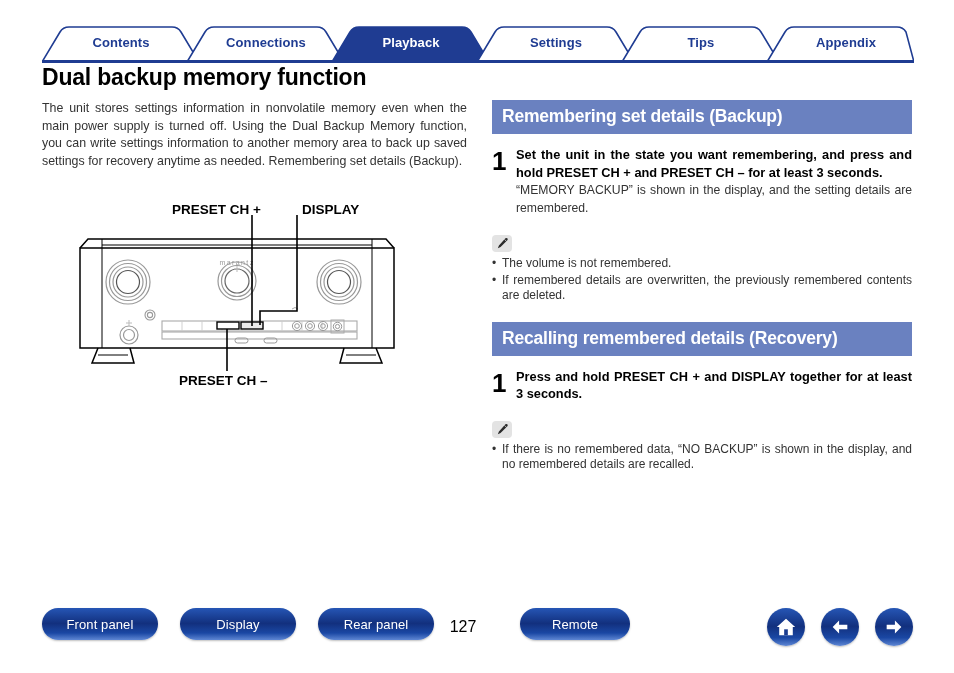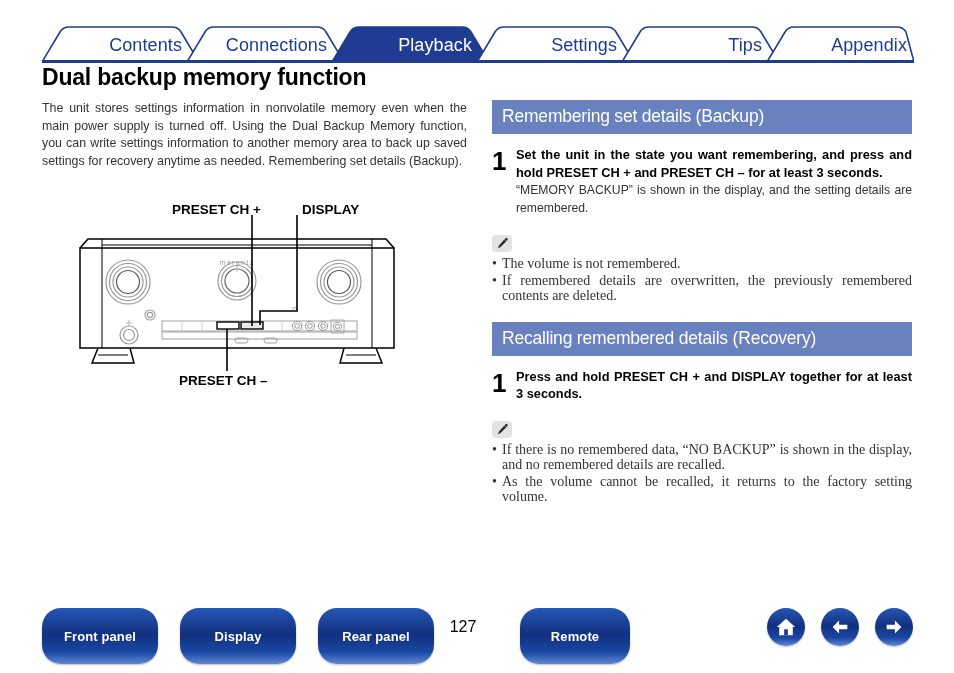--- a/index.html
+++ b/index.html
@@ -21,23 +21,23 @@
     position: absolute;
     left: 42px;
     top: 26px;
     width: 872px;
     height: 36px;
   }
   #tabbar .tabs-svg { position: absolute; left: 0; top: 0; }
   #tabbar .tab-label {
     position: absolute;
     top: 9px;
-    text-align: right;
-    font-size: 18px;
-    font-weight: normal;
+    text-align: center;
+    font-size: 13px;
+    font-weight: bold;
     color: #1f3c92;
     letter-spacing: 0.1px;
     white-space: nowrap;
     cursor: pointer;
   }
   #tabbar .tab-label.active { color: #ffffff; }
   .tabs-underline {
     position: absolute;
     left: 42px;
     top: 60px;
@@ -96,21 +96,21 @@
   #right-col {
     position: absolute;
     left: 492px;
     top: 100px;
     width: 420px;
   }
   .section-header {
     background: #6a81c0;
     color: #ffffff;
     font-size: 17.5px;
-    font-weight: normal;
+    font-weight: bold;
     padding: 5px 10px 6px 10px;
     line-height: 23px;
     letter-spacing: -0.2px;
   }
   .step-block {
     display: flex;
     margin-top: 12px;
   }
   .step-num {
     font-size: 26px;
@@ -146,54 +146,53 @@
     display: flex;
     align-items: center;
     justify-content: center;
   }
   .note-list {
     margin: 4px 0 0 0;
     padding: 0;
     list-style: none;
   }
   .note-list li {
-    font-size: 14px;
+    font-size: 12px;
     line-height: 15.5px;
     color: #333;
     padding-left: 10px;
     position: relative;
     text-align: justify;
     margin-bottom: 1px;
-    font-family: Liberation Serif, serif;
   }
   .note-list li::before {
     content: "\2022";
     position: absolute;
     left: 0;
     top: 0;
     color: #333;
   }
 
   
   #bottom-nav {
     position: absolute;
     left: 0;
     top: 608px;
     width: 954px;
     height: 42px;
   }
   .pill {
     position: absolute;
     top: 0;
-    height: 56px;
+    height: 32px;
     border-radius: 19px;
     background: linear-gradient(180deg, #2656b5 0%, #12307e 48%, #1a47a3 78%, #5f87d4 100%);
     color: #fff;
     font-size: 13px;
-    font-weight: bold;
+    font-weight: normal;
     display: flex;
     align-items: center;
     justify-content: center;
     cursor: pointer;
     box-shadow: 0 1px 2px rgba(0,0,0,0.25);
     letter-spacing: 0.1px;
     text-align: right;
   }
   #btn-front-panel { left: 42px;  width: 116px; }
   #btn-display     { left: 180px; width: 116px; }
@@ -398,21 +397,20 @@
   </div>
   <div class="note-block">
     <div class="note-icon">
       <svg width="13" height="13" viewBox="0 0 16 16">
         <path d="M11.6 1.6 a1.7 1.7 0 0 1 2.4 2.4 L5.6 12.4 L2.3 13.7 L3.6 10.4 Z" fill="#2b2b2b"></path>
         <path d="M10.4 2.9 L13.1 5.6" stroke="#e3e3e3" stroke-width="0.9" fill="none"></path>
       </svg>
     </div>
     <ul class="note-list">
       <li>If there is no remembered data, “NO BACKUP” is shown in the display, and no remembered details are recalled.</li>
-      <li>As the volume cannot be recalled, it returns to the factory setting volume.</li>
     </ul>
   </div>
 </div>
 
 <div id="bottom-nav">
   <div class="pill" id="btn-front-panel">Front panel</div>
   <div class="pill" id="btn-display">Display</div>
   <div class="pill" id="btn-rear-panel">Rear panel</div>
 
   <div id="page-number">127</div>

